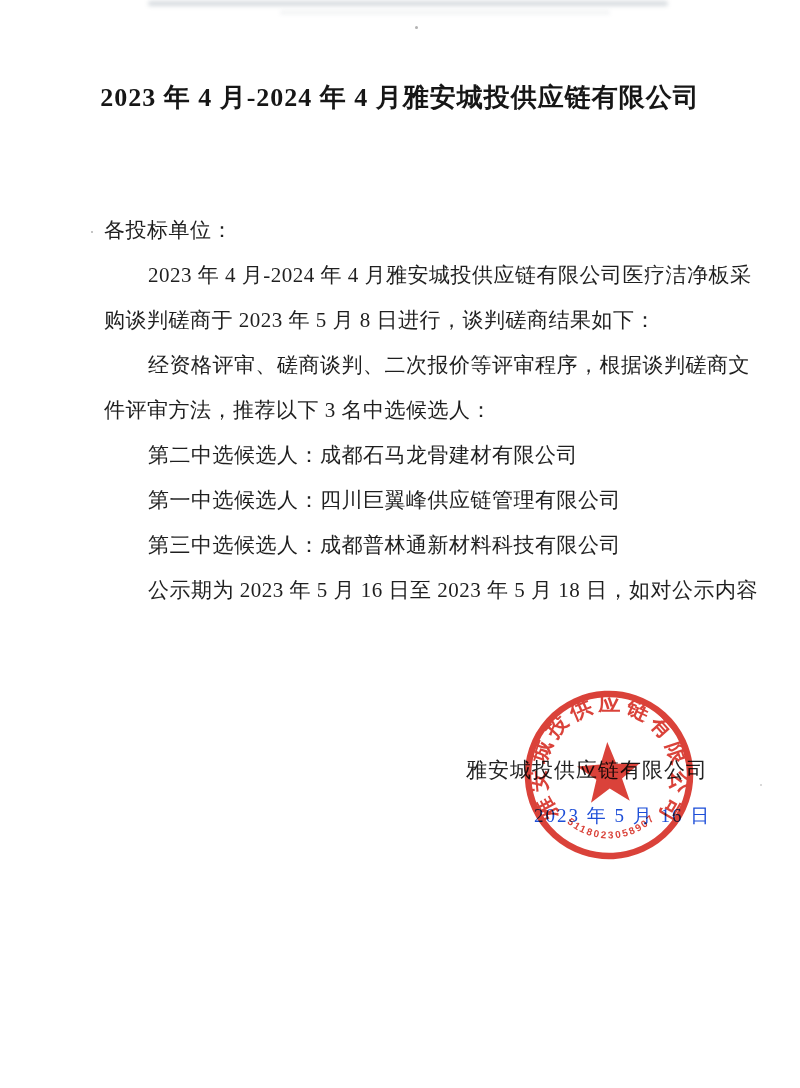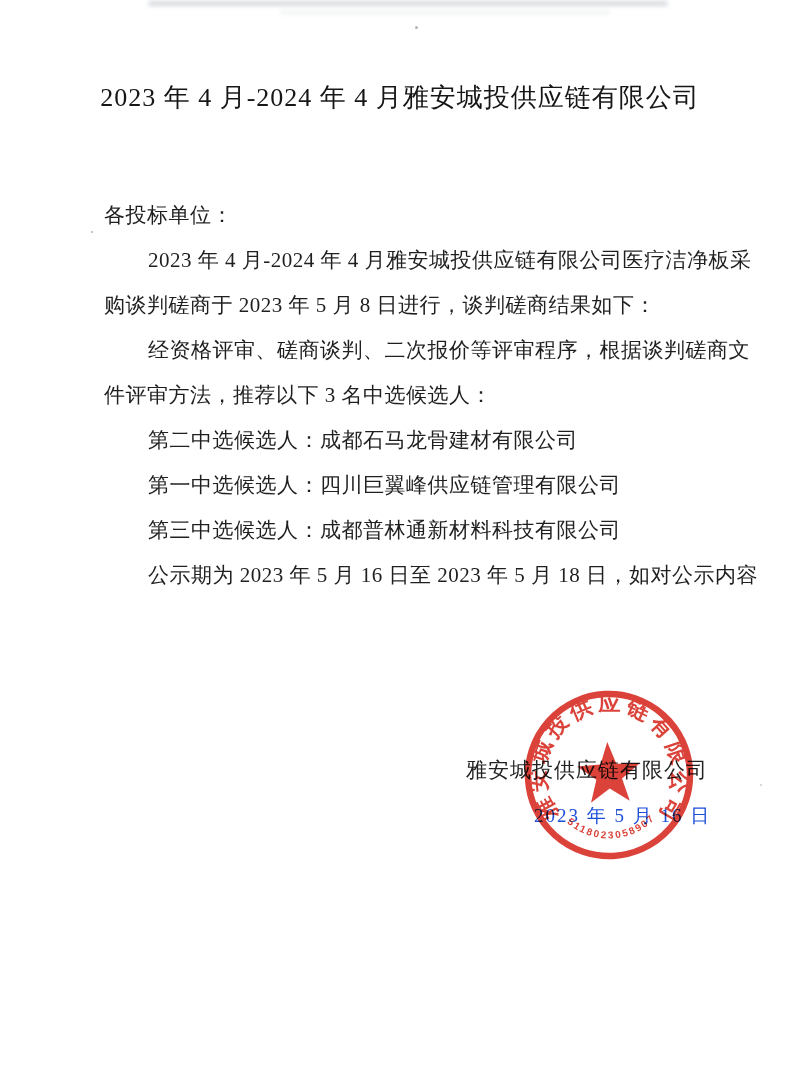--- a/index.html
+++ b/index.html
@@ -12,30 +12,30 @@
     background: var(--page_bg, #ffffff);
     overflow: hidden;
     font-family: "Liberation Serif", "DejaVu Serif", serif;
     color: var(--text, #1c1c1c);
   }
   .doc-title {
     position: absolute;
     left: 0; right: 0;
     text-align: center;
     font-size: 26px;
-    font-weight: normal;
+    font-weight: bold;
     letter-spacing: 1px;
     color: #161616;
   }
   .doc-title.line1 { top: 80px; }
   .doc-title.line2 { top: 150px; }
   .doc-body {
     position: absolute;
     left: 104px;
-    top: 193px;
+    top: 208px;
     width: 606px;
     font-size: 21px;
     line-height: 45px;
     letter-spacing: 0.5px;
     color: #1f1f1f;
   }
   .doc-line { white-space: nowrap; }
   .doc-line.indent { padding-left: 44px; }
   .sig-company {
     position: absolute;

